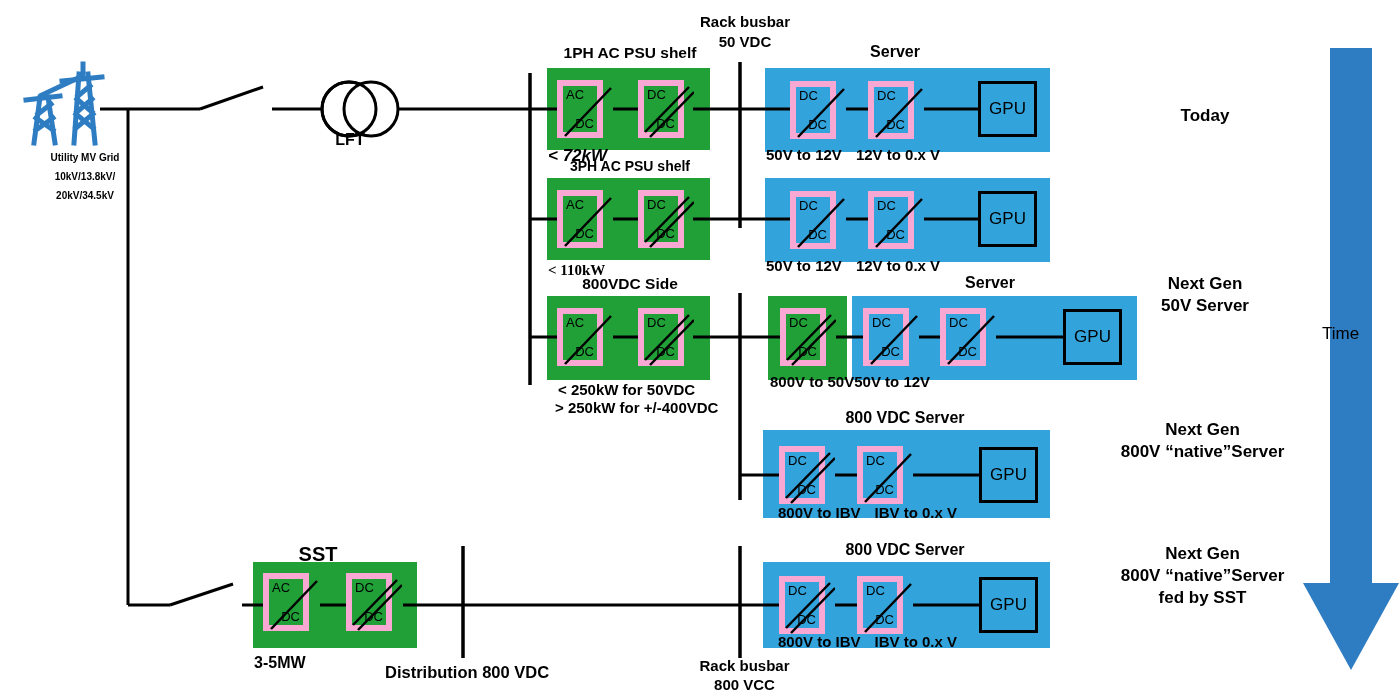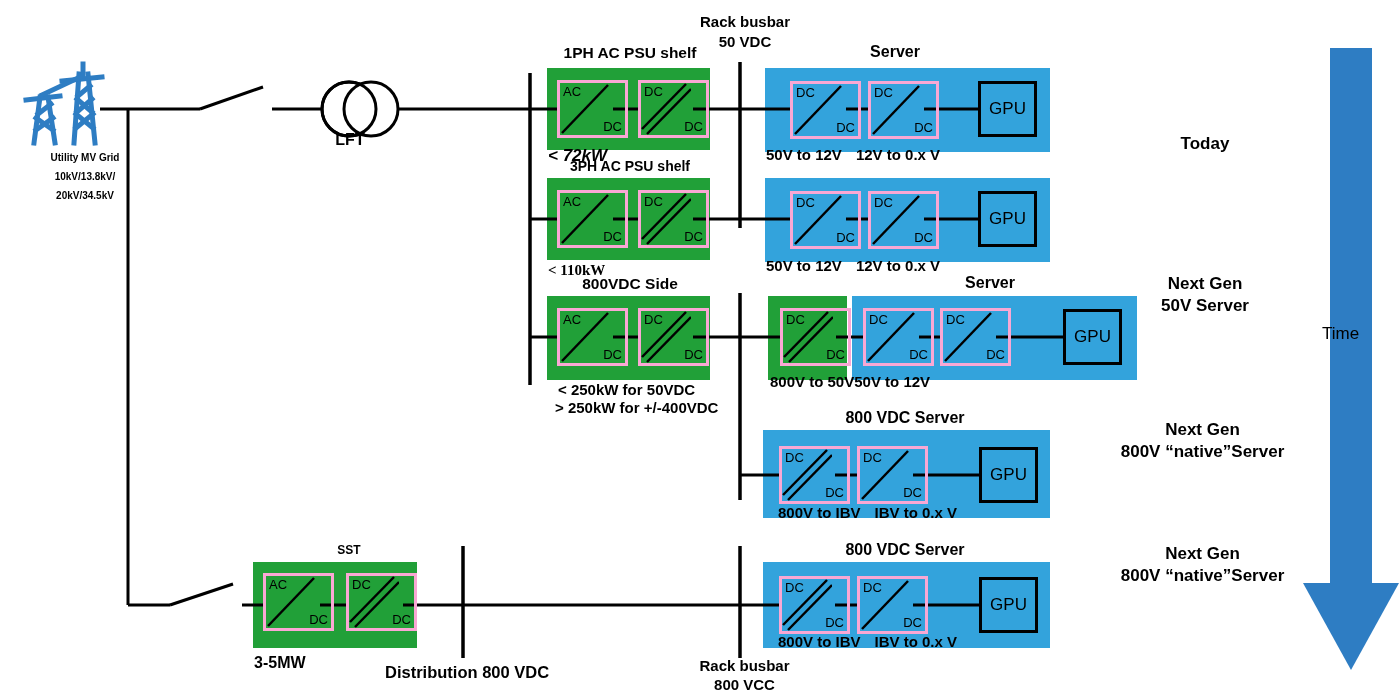--- a/index.html
+++ b/index.html
@@ -2,21 +2,21 @@
 <html><head>
 <meta charset="utf-8">
 <style>
   html,body{margin:0;padding:0;background:#fff;}
   #canvas{
     position:relative;width:1400px;height:700px;background:#fff;overflow:hidden;
     font-family:"Liberation Sans","DejaVu Sans",sans-serif;color:#000;
   }
   .gbox{position:absolute;background:#21A038;}
   .bbox{position:absolute;background:#33A3DC;}
-  .conv{position:absolute;width:71px;height:58px;border:3px solid #f9a8d4;box-sizing:border-box;}
+  .conv{position:absolute;width:46px;height:58px;border:6px solid #f9a8d4;box-sizing:border-box;}
   .conv svg{position:absolute;left:0;top:0;}
   .conv .cin{position:absolute;top:1px;left:3px;font-size:13px;}
   .conv .cout{position:absolute;bottom:1px;right:3px;font-size:13px;}
   .gpu{position:absolute;width:59px;height:56px;border:3px solid #000;box-sizing:border-box;
        display:flex;align-items:center;justify-content:center;font-size:17px;}
   .lbl{position:absolute;font-weight:bold;white-space:nowrap;}
   .ctr{text-align:center;}
   .pair{position:absolute;display:flex;font-weight:bold;white-space:nowrap;}
   #wires{position:absolute;left:0;top:0;z-index:5;pointer-events:none;}
   .boxlayer{z-index:1;}
@@ -309,42 +309,43 @@
     <span>800V to 50V</span>
     <span>50V to 12V</span>
   </div>
 
   <div class="lbl ctr toplayer" style="left:820px;top:409px;width:170px;font-size:16px;">800 VDC Server</div>
   <div class="pair toplayer" style="left:778px;top:504px;font-size:15px;gap:14px;">
     <span>800V to IBV</span>
     <span>IBV to 0.x V</span>
   </div>
 
-  <div class="lbl ctr toplayer" style="left:304px;top:543px;width:90px;font-size:12px;">SST</div>
+  <div class="lbl ctr toplayer" style="left:273px;top:543px;width:90px;font-size:20px;">SST</div>
   <div class="lbl toplayer" style="left:254px;top:654px;font-size:16px;">3-5MW</div>
   <div class="lbl toplayer" style="left:385px;top:663px;font-size:16.5px;">Distribution 800 VDC</div>
   <div class="lbl ctr toplayer" style="left:692px;top:656px;width:105px;font-size:15px;line-height:19px;">
     <div>Rack busbar</div>
     <div>800 VCC</div>
   </div>
 
   <div class="lbl ctr toplayer" style="left:820px;top:541px;width:170px;font-size:16px;">800 VDC Server</div>
   <div class="pair toplayer" style="left:778px;top:633px;font-size:15px;gap:14px;">
     <span>800V to IBV</span>
     <span>IBV to 0.x V</span>
   </div>
 
-  <div class="lbl ctr toplayer" style="left:1140px;top:106px;width:130px;font-size:17px;margin-top:28px;">Today</div>
+  <div class="lbl ctr toplayer" style="left:1140px;top:106px;width:130px;font-size:17px;">Today</div>
   <div class="lbl ctr toplayer" style="left:1120px;top:273px;width:170px;font-size:17px;line-height:22px;">
     <div>Next Gen</div>
     <div>50V Server</div>
   </div>
   <div class="lbl ctr toplayer" style="left:1095px;top:419px;width:215px;font-size:17px;line-height:22px;">
     <div>Next Gen</div>
     <div>800V “native”Server</div>
   </div>
   <div class="lbl ctr toplayer" style="left:1095px;top:543px;width:215px;font-size:17px;line-height:22px;">
     <div>Next Gen</div>
     <div>800V “native”Server</div>
+    <div>fed by SST</div>
   </div>
   <div class="lbl toplayer" style="left:1322px;top:324px;font-size:17px;font-weight:normal;">Time</div>
 
 </div>
 
 </body></html>

